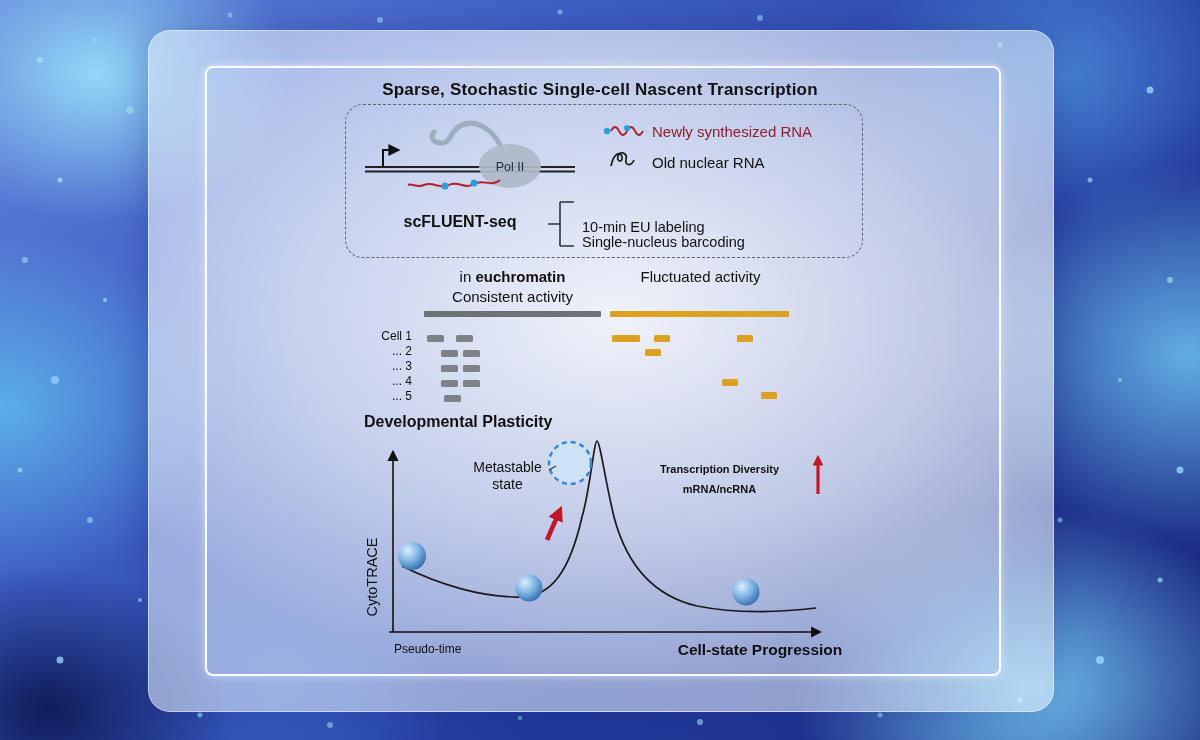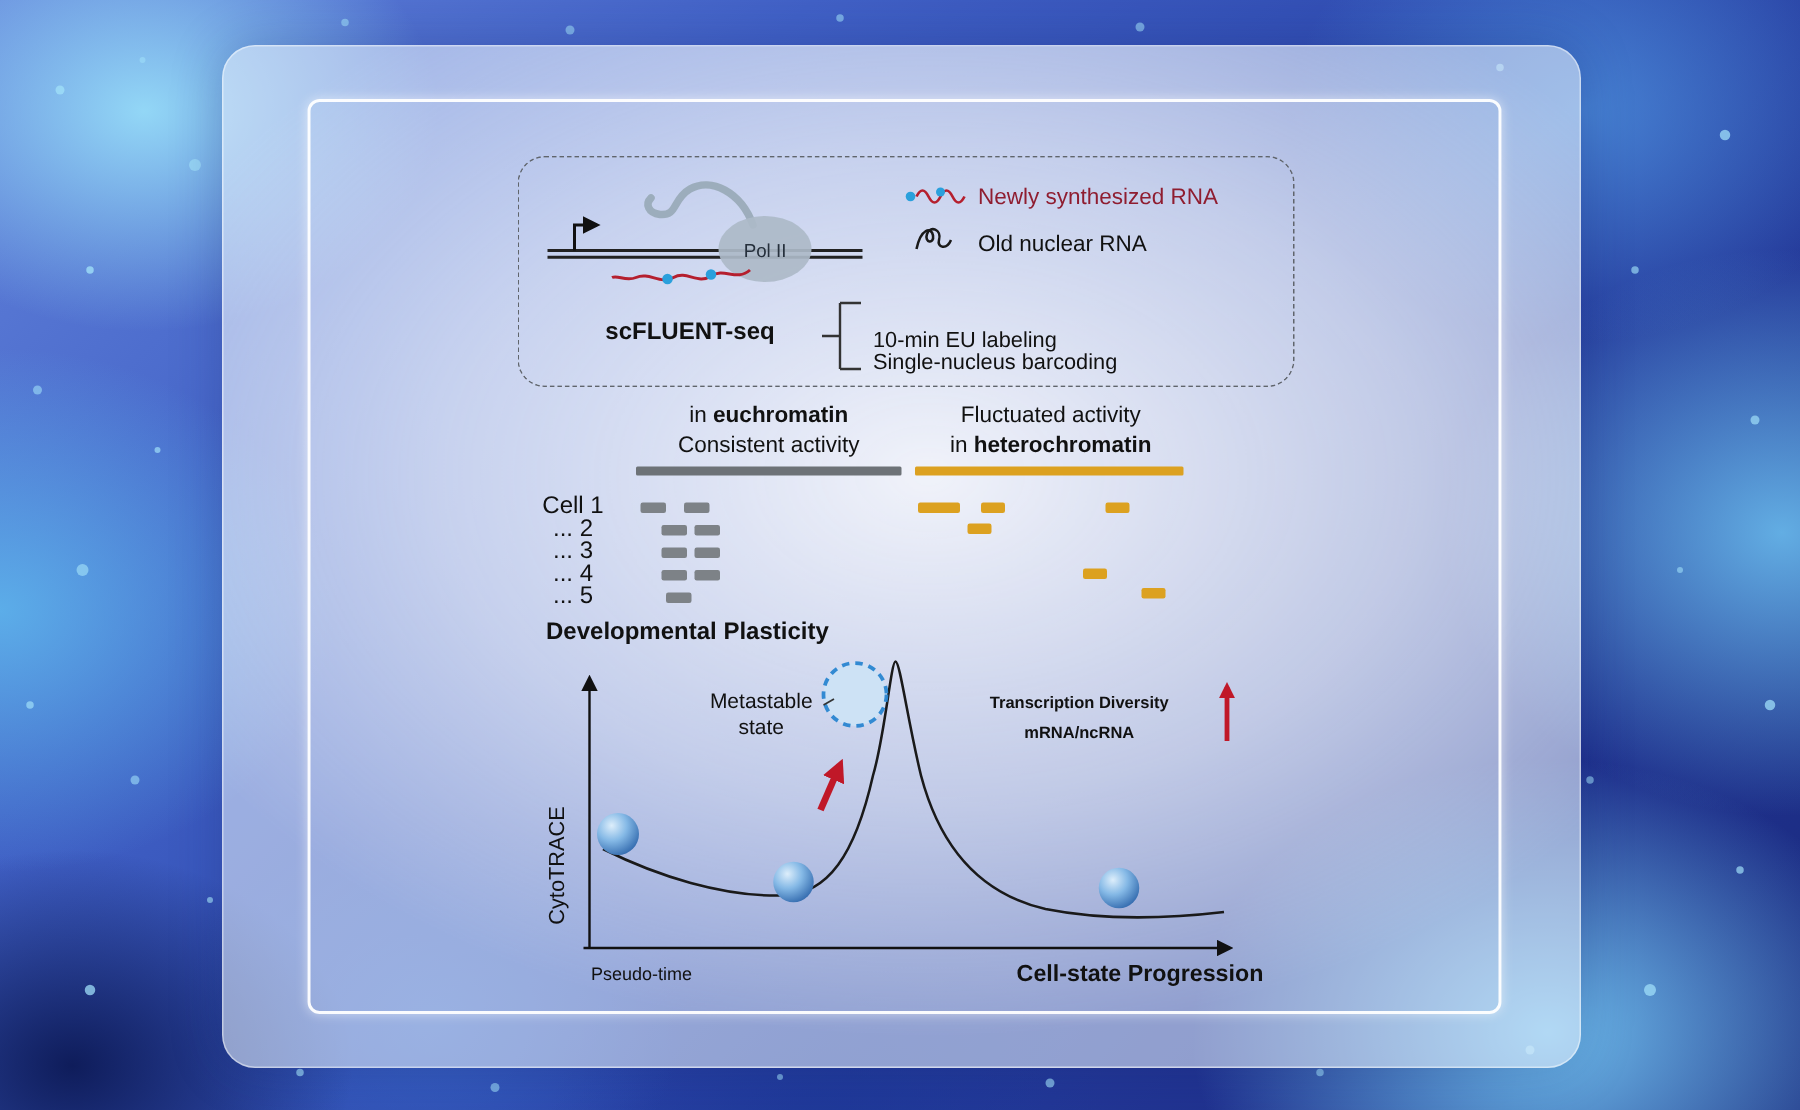--- a/index.html
+++ b/index.html
@@ -39,21 +39,21 @@
   .legend-old{left:652px;top:154px;font-size:15px;color:#111;}
   .method-name{left:360px;top:213px;width:200px;text-align:center;font-size:16px;font-weight:bold;}
   .bracket{left:546px;top:196px;}
   .step{left:582px;font-size:14.5px;}
   .step1{top:199px;margin-top:20px;} .step2{top:234px;}
   .col-header{top:267px;width:185px;text-align:center;font-size:15px;line-height:20px;}
   .eu-header{left:420px;} .het-header{left:608px;}
   .bar{top:311px;height:6px;border-radius:1px;}
   .gray-bar{left:424px;width:177px;background:#6d7277;}
   .orange-bar{left:610px;width:179px;background:#dca120;}
-  .cell-label{left:352px;width:60px;text-align:center;font-size:16px;}
+  .cell-label{left:352px;width:60px;text-align:right;font-size:12px;}
   .dash{height:7px;border-radius:1.5px;}
   .dash.g{width:17px;background:#7d8287;}
   .dash.o{width:16px;background:#dca120;}
   .dash.ow{width:28px;background:#dca120;}
   .plot-heading{left:348px;top:413px;font-size:16px;font-weight:bold;margin-left:16px;}
   .plot-svg{left:340px;top:430px;}
   .ylabel{left:317px;top:569px;width:110px;height:16px;line-height:16px;text-align:center;font-size:14.5px;transform:rotate(-90deg);}
   .xlabel{left:394px;top:642px;font-size:12px;}
   .xlabel-right{left:655px;top:641px;width:210px;text-align:center;font-size:15.5px;font-weight:bold;}
   .metastable{left:460px;top:459px;width:95px;text-align:center;font-size:14px;line-height:17px;}
@@ -96,20 +96,21 @@
       <circle cx="560" cy="12" r="2.5" opacity=".6"></circle>
         <circle cx="380" cy="20" r="3" opacity=".6"></circle>
       <circle cx="230" cy="15" r="2.5" opacity=".6"></circle>
         <circle cx="1060" cy="520" r="2.5" opacity=".6"></circle>
     </g>
   </svg>
 
   <div class="panel"></div>
   <div class="frame abs"></div>
 
+  <div class="abs title">Sparse, Stochastic Single-cell Nascent Transcription</div>
 
   <div class="abs dashed-box"></div>
 
   <svg class="abs gene-svg" width="250" height="100" viewBox="0 0 250 100">
     <defs>
       <marker id="ah-sm" viewBox="0 0 10 10" refX="8" refY="5" markerWidth="6" markerHeight="6" orient="auto-start-reverse">
         <path d="M0 0 L10 5 L0 10 z" fill="#111"></path>
       </marker>
     </defs>
     <path d="M15 57 H 225" stroke="#222" stroke-width="2" fill="none"></path>
@@ -141,21 +142,20 @@
   </svg>
   <div class="abs step step1">10-min EU labeling</div>
   <div class="abs step step2">Single-nucleus barcoding</div>
 
   <div class="abs col-header eu-header">
     <div><span>in </span><b>euchromatin</b></div>
     <div>Consistent activity</div>
   </div>
   <div class="abs col-header het-header">
     <div>Fluctuated activity</div>
-    <div><span>in </span><b>heterochromatin</b></div>
   </div>
   <div class="abs bar gray-bar"></div>
   <div class="abs bar orange-bar"></div>
 
   <div class="abs cell-label" style="top:329px">Cell 1</div>
   <div class="abs cell-label" style="top:344px">... 2</div>
   <div class="abs cell-label" style="top:359px">... 3</div>
   <div class="abs cell-label" style="top:374px">... 4</div>
   <div class="abs cell-label" style="top:389px">... 5</div>
 

